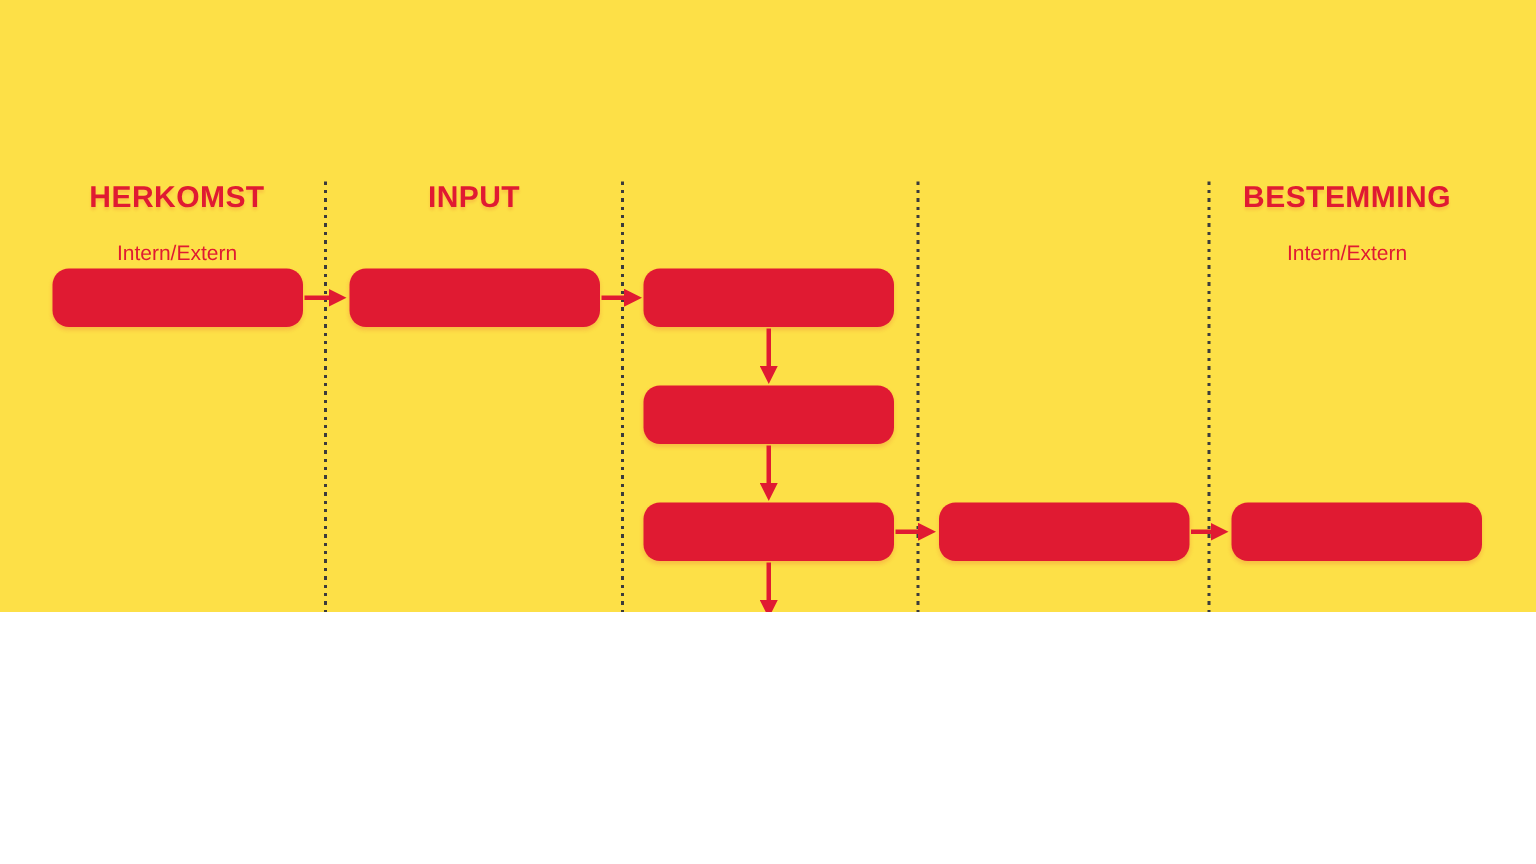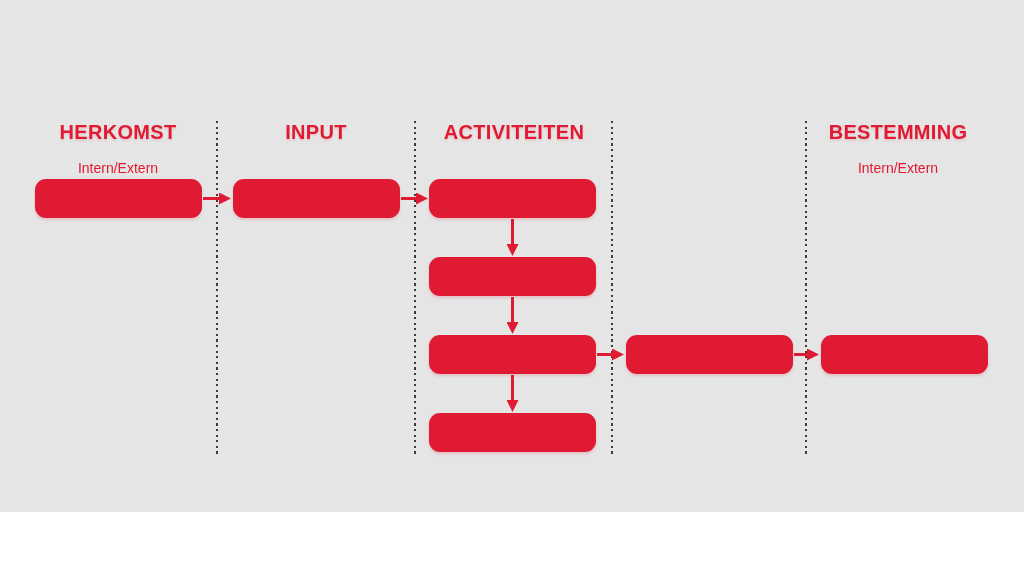--- a/index.html
+++ b/index.html
@@ -4,22 +4,22 @@
 <style>
   html, body {
     margin: 0;
     padding: 0;
     background: #ffffff;
     font-family: "Liberation Sans", sans-serif;
   }
   .canvas {
     position: relative;
     width: 1024px;
-    height: 512px;
-    background: #e5e5e5;
+    height: 408px;
+    background: #fde047;
     overflow: hidden;
   }
   .col-header {
     position: absolute;
     top: 121px;
     width: 220px;
     text-align: center;
     color: #e01a32;
     pointer-events: none;
   }
@@ -71,23 +71,20 @@
 
 <div class="canvas">
 
   <div class="col-header" style="left: 8px;">
     <div class="col-title">HERKOMST</div>
     <div class="col-sub">Intern/Extern</div>
   </div>
   <div class="col-header" style="left: 206px;">
     <div class="col-title">INPUT</div>
   </div>
-  <div class="col-header" style="left: 404px;">
-    <div class="col-title">ACTIVITEITEN</div>
-  </div>
   <div class="col-header" style="left: 788px;">
     <div class="col-title">BESTEMMING</div>
     <div class="col-sub">Intern/Extern</div>
   </div>
 
   <div class="divider" style="left: 216px;"></div>
   <div class="divider" style="left: 414px;"></div>
   <div class="divider" style="left: 611px;"></div>
   <div class="divider" style="left: 805px;"></div>
 

